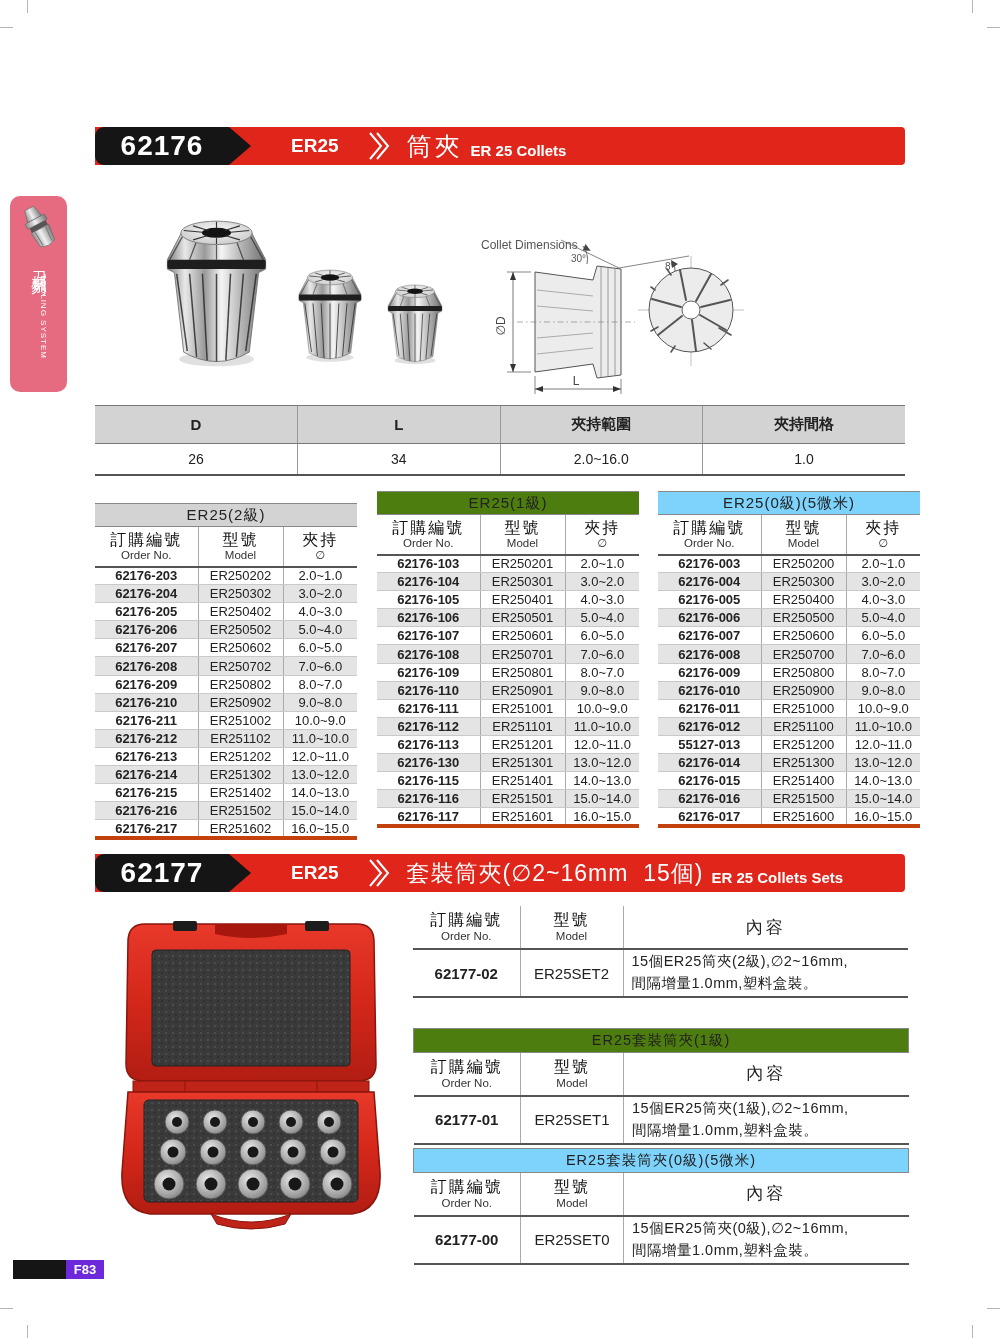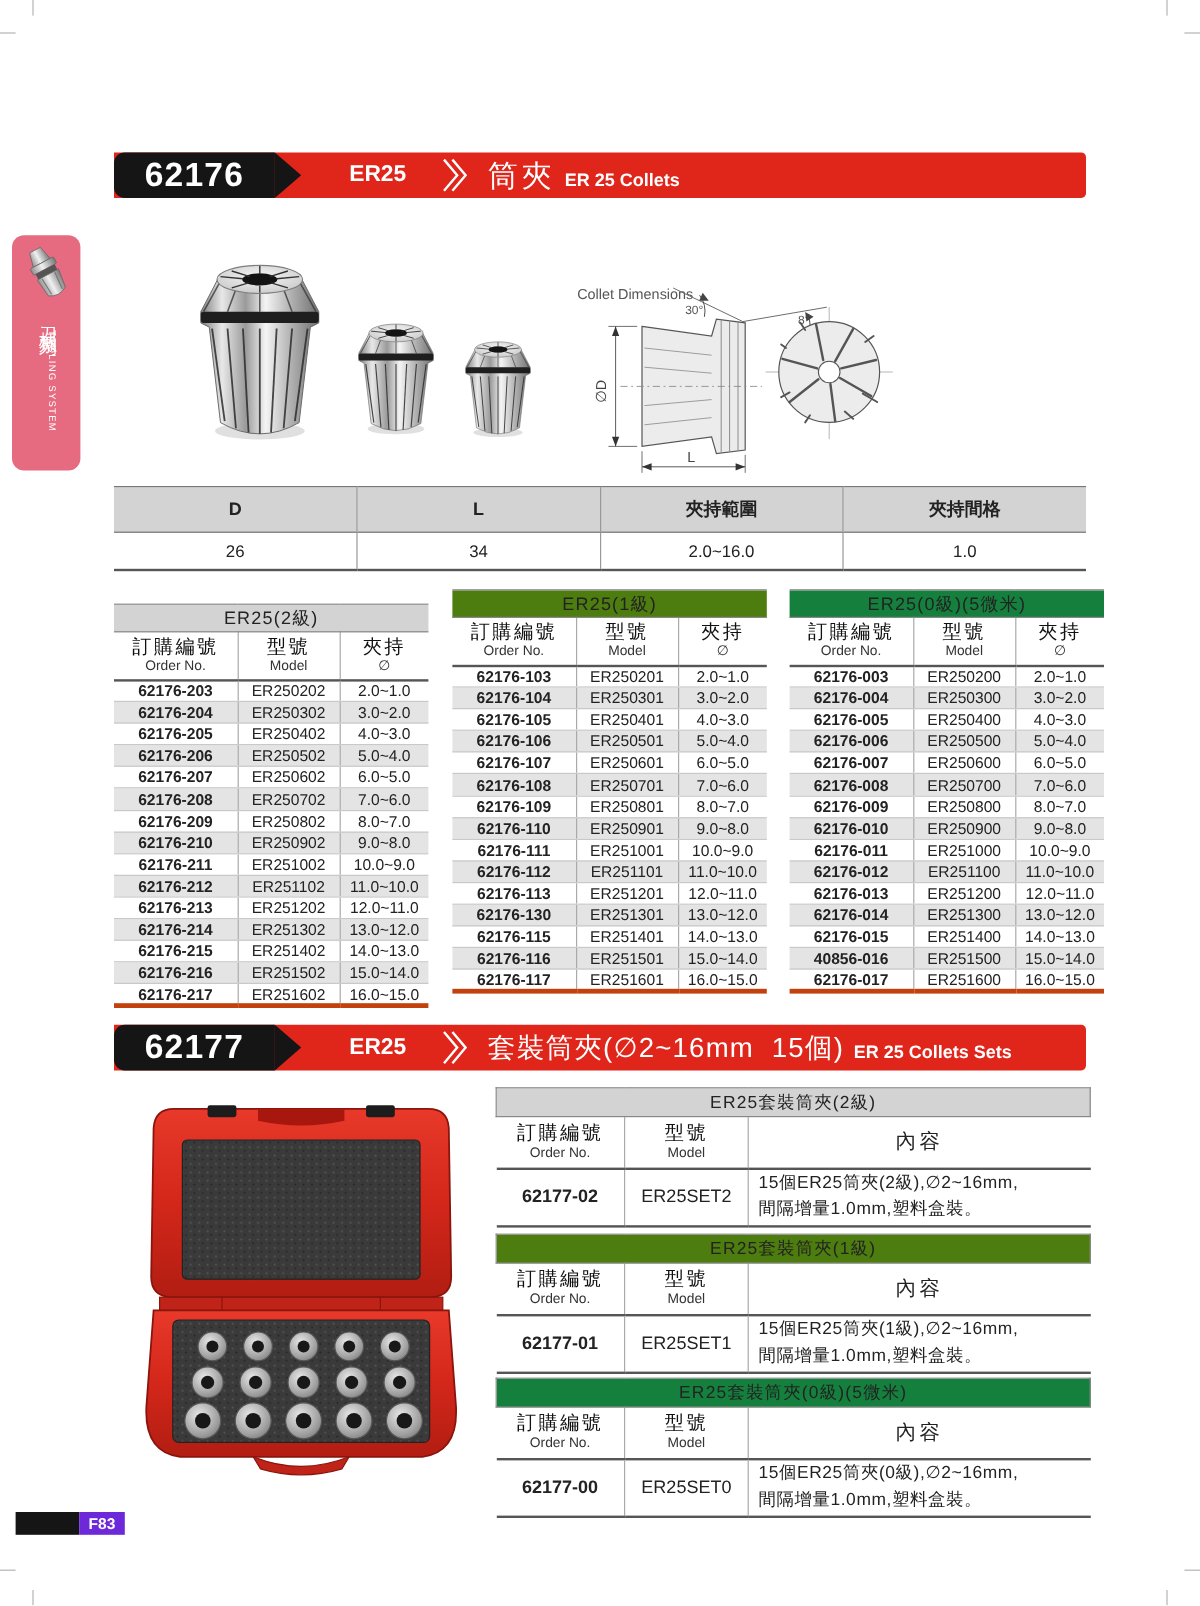--- a/index.html
+++ b/index.html
@@ -35,21 +35,21 @@
   .dim-table th { background:#d3d3d3; height:38px; font-size:15px; font-weight:bold; border-top:1px solid #777; border-bottom:1px solid #777; }
   .dim-table td { height:31px; font-size:14px; text-align:center; border-bottom:2px solid #555; }
   .dim-table th + th, .dim-table td + td { border-left:1px solid #999; }
 
   
   .part-table { position:absolute; top:491px; width:262px; border-collapse:collapse; table-layout:fixed; }
   .part-table .c1 { width:103px; } .part-table .c2 { width:85px; } .part-table .c3 { width:74px; }
   .part-table .title-row th { height:23px; font-size:15px; font-weight:normal; border-top:1px solid #888; border-bottom:1px solid #888; letter-spacing:1px; }
   .t-gray .title-row th { background:#d3d3d3; }
   .t-yellow .title-row th { background:#4d7c0f; }
-  .t-pink .title-row th { background:#15803d; }
+  .t-pink .title-row th { background:#7dd3fc; }
   .part-table .head-row th { height:40px; font-weight:normal; background:#fff; border-bottom:2px solid #555; vertical-align:middle; }
   .part-table .head-row th + th { border-left:1px solid #aaa; }
   .hzh { display:block; font-size:16px; letter-spacing:2px; color:#111; line-height:1.1; }
   .hen { display:block; font-size:11.5px; color:#333; line-height:1.1; margin-top:1px; }
   .part-table tbody td { height:18.1px; font-size:13px; text-align:center; line-height:1; border-bottom:1px solid #c9c9c9; }
   .part-table tbody td + td { border-left:1px solid #aaa; }
   .part-table tbody td:first-child { font-weight:bold; }
   .part-table tbody tr:nth-child(even) td { background:#e4e4e4; }
   .part-table tbody tr:last-child td { border-bottom:4px solid #c2410c; }
 
@@ -544,36 +544,36 @@
           <td>62176-011</td>
           <td>ER251000</td>
           <td>10.0~9.0</td>
         </tr>
         <tr>
           <td>62176-012</td>
           <td>ER251100</td>
           <td>11.0~10.0</td>
         </tr>
         <tr>
-          <td>62176-013</td>
+          <td>55127-013</td>
           <td>ER251200</td>
           <td>12.0~11.0</td>
         </tr>
         <tr>
           <td>62176-014</td>
           <td>ER251300</td>
           <td>13.0~12.0</td>
         </tr>
         <tr>
           <td>62176-015</td>
           <td>ER251400</td>
           <td>14.0~13.0</td>
         </tr>
         <tr>
-          <td>40856-016</td>
+          <td>62176-016</td>
           <td>ER251500</td>
           <td>15.0~14.0</td>
         </tr>
         <tr>
           <td>62176-017</td>
           <td>ER251600</td>
           <td>16.0~15.0</td>
         </tr>
       </tbody>
   </table>
@@ -668,23 +668,20 @@
     </svg>
   </div>
 
   <table class="set-table t-gray" style="top:906px;">
     <colgroup>
         <col class="c1">
         <col class="c2">
         <col class="c3">
       </colgroup>
     <thead>
-      <tr class="title-row">
-        <th colspan="3">ER25套裝筒夾(2級)</th>
-      </tr>
       <tr class="head-row">
         <th>
             <span class="hzh">訂購編號</span>
             <span class="hen">Order No.</span>
           </th>
         <th>
             <span class="hzh">型號</span>
             <span class="hen">Model</span>
           </th>
         <th class="content-h">內容</th>

